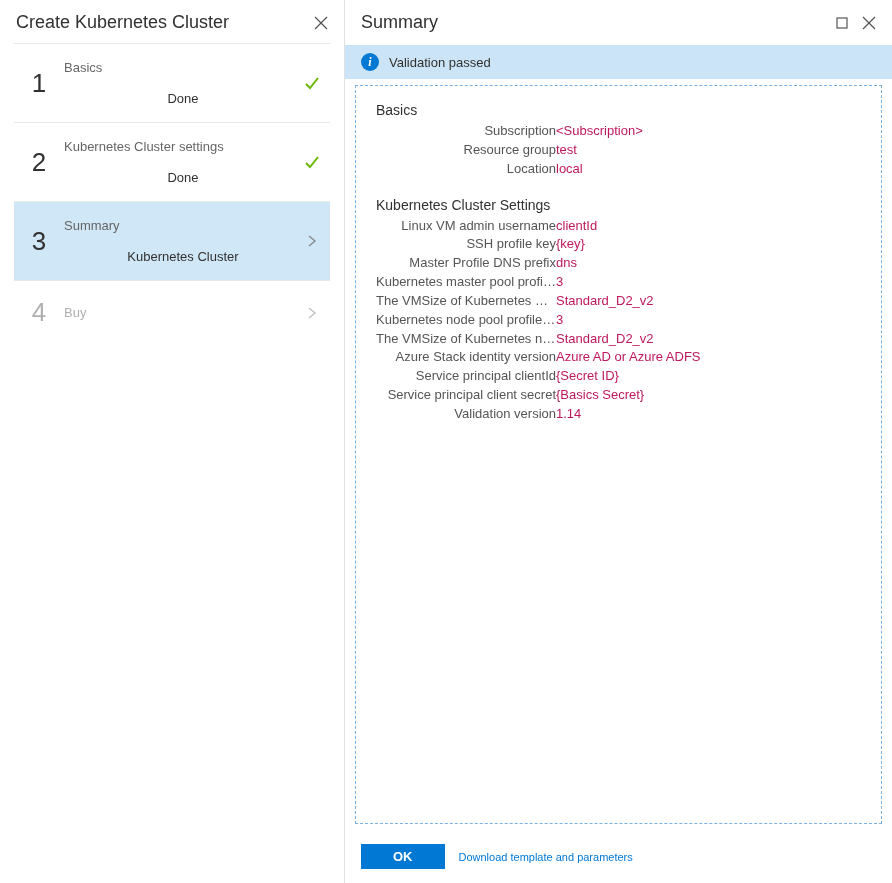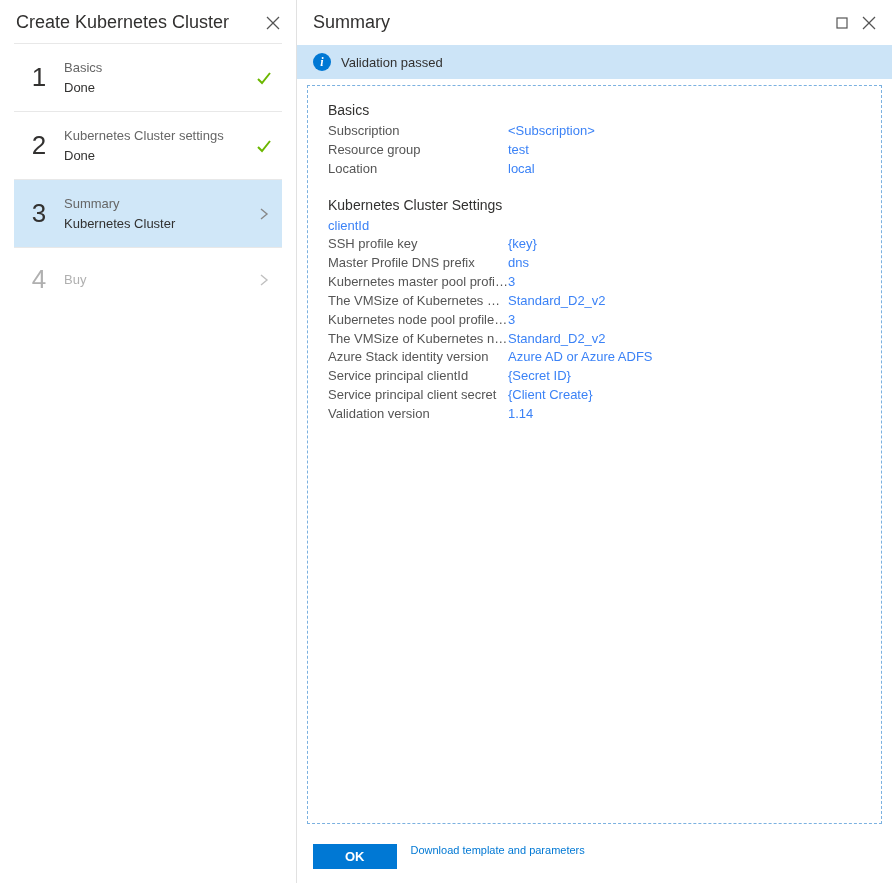--- a/index.html
+++ b/index.html
@@ -7,21 +7,21 @@
       font-family: "Segoe UI", Arial, sans-serif;
       font-size: 13px;
       color: #323130;
       background: #fff;
       display: flex;
       width: 892px;
       height: 883px;
       overflow: hidden;
     }
     .left-panel {
-      width: 297px;
+      width: 345px;
       border-right: 1px solid #e1e1e1;
       display: flex;
       flex-direction: column;
     }
     .right-panel {
       flex: 1;
       display: flex;
       flex-direction: column;
       position: relative;
     }
@@ -65,21 +65,22 @@
       flex: 1;
       margin-left: 10px;
     }
     .step-title {
       font-size: 13px;
       color: #666;
     }
     .step-sub {
       font-size: 13px;
       color: #323130;
-      margin-top: 5px;
+      margin-top: 16px;
+      text-align: center;
     }
     .step-item.disabled .step-num,
     .step-item.disabled .step-title {
       color: #b0b0b0;
     }
     .step-indicator {
       width: 20px;
       display:flex;
       justify-content:center;
     }
@@ -123,27 +124,28 @@
       display: flex;
       font-size: 13px;
       line-height: 1.45;
     }
     .kv-label {
       width: 180px;
       color: #555;
       white-space: nowrap;
       overflow: hidden;
       text-overflow: ellipsis;
+      text-align: right;
     }
     .kv-value {
-      color: #3b82f6;
+      color: #be185d;
     }
     .footer {
       display: flex;
-      align-items: flex-start;
+      align-items: center;
       padding: 10px 16px 14px 16px;
       gap: 14px;
     }
     .ok-btn {
       background: #0078d4;
       color: #fff;
       border: none;
       padding: 5px 32px;
       font-size: 13px;
       font-weight: 600;
@@ -261,20 +263,21 @@
         </div>
         <div class="kv-row">
           <div class="kv-label">Location</div>
           <div class="kv-value">local</div>
         </div>
       </div>
 
     <div class="section-head second">Kubernetes Cluster Settings</div>
     <div id="settings-list">
         <div class="kv-row">
+          <div class="kv-label">Linux VM admin username</div>
           <div class="kv-value">clientId</div>
         </div>
         <div class="kv-row">
           <div class="kv-label">SSH profile key</div>
           <div class="kv-value">{key}</div>
         </div>
         <div class="kv-row">
           <div class="kv-label">Master Profile DNS prefix</div>
           <div class="kv-value">dns</div>
         </div>
@@ -297,21 +300,21 @@
         <div class="kv-row">
           <div class="kv-label">Azure Stack identity version</div>
           <div class="kv-value">Azure AD or Azure ADFS</div>
         </div>
         <div class="kv-row">
           <div class="kv-label">Service principal clientId</div>
           <div class="kv-value">{Secret ID}</div>
         </div>
         <div class="kv-row">
           <div class="kv-label">Service principal client secret</div>
-          <div class="kv-value">{Client Create}</div>
+          <div class="kv-value">{Basics Secret}</div>
         </div>
         <div class="kv-row">
           <div class="kv-label">Validation version</div>
           <div class="kv-value">1.14</div>
         </div>
       </div>
   </div>
 
   <div class="footer">
     <button class="ok-btn">OK</button>

